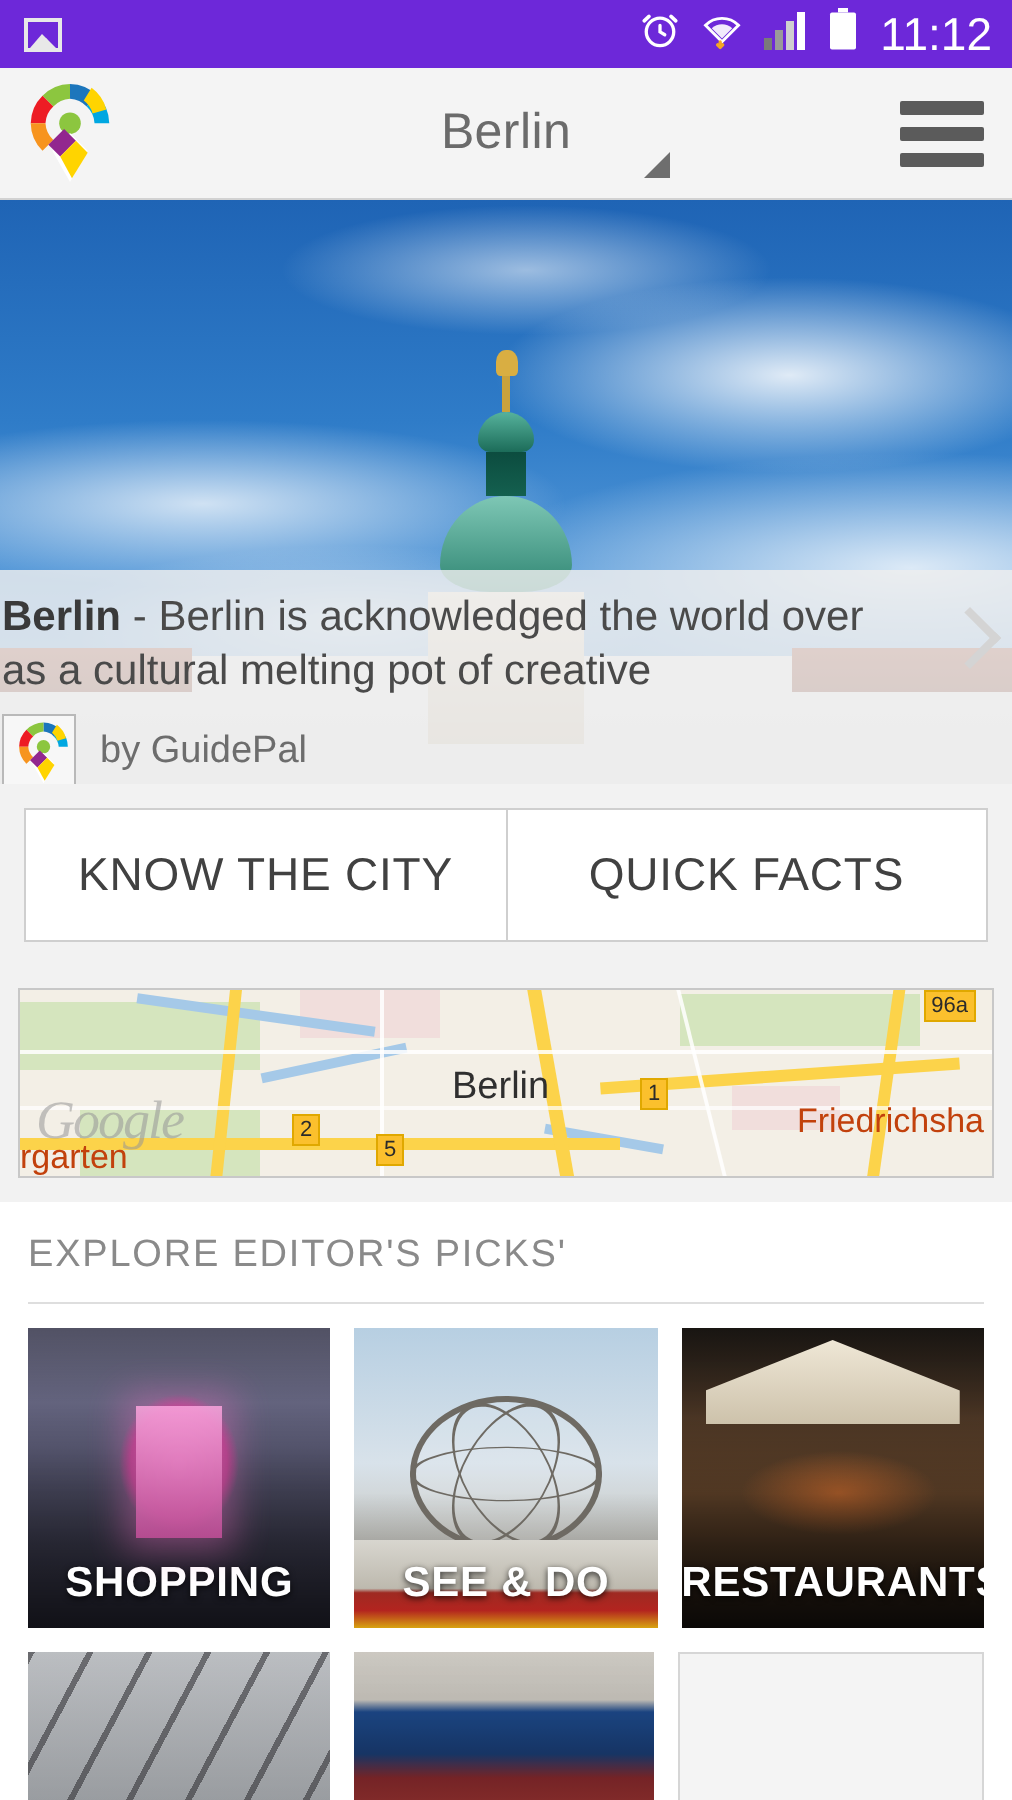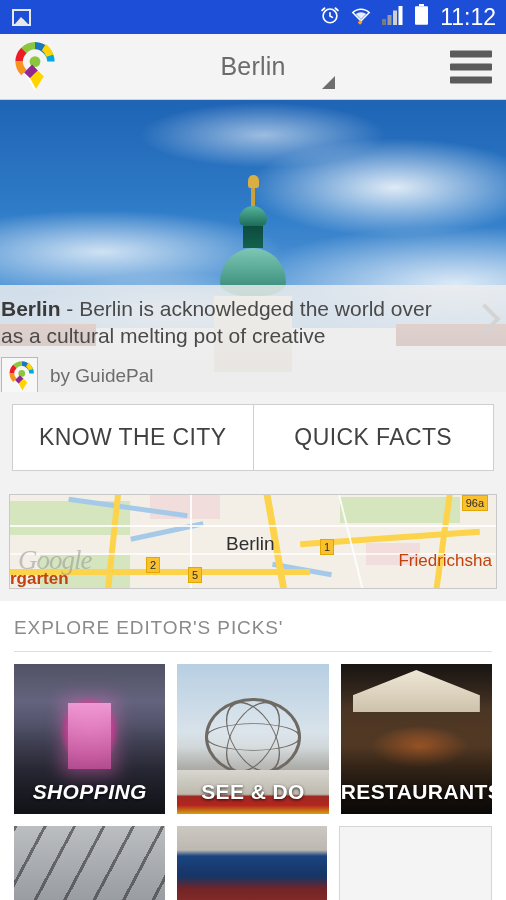--- a/index.html
+++ b/index.html
@@ -6,21 +6,21 @@
   html, body {
     width: 506px; height: 900px;
     font-family: "Liberation Sans", sans-serif;
     background: #f2f2f2;
     overflow: hidden;
   }
   .phone { position: relative; width: 506px; height: 900px; background: #f2f2f2; }
 
   
   .status-bar {
-    height: 34px; background: #1d4ed8; color: #fff;
+    height: 34px; background: #6d28d9; color: #fff;
     display: flex; align-items: center; padding: 0 10px 0 12px;
   }
   .status-left { display: flex; align-items: center; gap: 8px; }
   .status-right { margin-left: auto; display: flex; align-items: center; gap: 9px; }
   .sb-time { font-size: 23px; color: #fff; letter-spacing: 0px; padding-left: 2px; font-weight: 400; }
   .icon-img-frame {
     width: 19px; height: 17px; border: 2px solid #e8e8e8; position: relative; overflow: hidden;
   }
   .icon-img-frame::after {
     content: ""; position: absolute; left: 1px; bottom: 0; width: 0; height: 0;
@@ -170,21 +170,20 @@
   .card-label {
     position: absolute; left: 0; right: 0; bottom: 10px; text-align: center;
     color: #fff; font-size: 21px; font-weight: bold; letter-spacing: .4px;
     text-shadow: 0 1px 3px rgba(0,0,0,.8);
   }
   .card.shopping {
     background:
       linear-gradient(180deg, rgba(0,0,0,.25) 0%, rgba(0,0,0,0) 25%, rgba(0,0,0,.55) 100%),
       radial-gradient(ellipse 40px 46px at 50% 45%, #f06cc4, #b03a86 60%, transparent 75%),
       linear-gradient(#6d6d86 0%, #5d5d78 40%, #3a3a4c 72%, #262633 100%);
-    font-style: italic;
   }
   .card.shopping::after {
     content: ""; position: absolute; left: 36%; top: 26%; width: 28%; height: 44%;
     background: linear-gradient(#f9a2dc, #c4509a); opacity: .9;
     box-shadow: 0 0 18px 6px rgba(240,110,196,.45);
   }
   .card.seedo {
     background:
       linear-gradient(180deg, rgba(0,0,0,0) 55%, rgba(0,0,0,.45) 100%),
       linear-gradient(#b7cfe2 0%, #d8e2ea 45%, #c9c9c4 70%, #8f8f88 100%);
@@ -360,21 +359,21 @@
         <div class="road-y" style="left:290px;top:40px;width:180px;height:6px;transform:rotate(-4deg);"></div>
         <div class="road-y" style="left:430px;top:0;width:6px;height:95px;transform:skewX(-8deg);"></div>
         <div class="road-w" style="left:0;top:30px;width:506px;height:2px;opacity:.85;"></div>
         <div class="road-w" style="left:180px;top:0;width:2px;height:95px;opacity:.85;"></div>
         <div class="road-w" style="left:340px;top:0;width:2px;height:95px;opacity:.85;transform:skewX(14deg);"></div>
         <div class="road-w" style="left:0;top:58px;width:506px;height:2px;opacity:.7;"></div>
       </div>
       <div class="gwatermark">Google</div>
       <div class="map-label big" style="left:216px;top:38px;">Berlin</div>
       <div class="map-label" style="right:4px;top:56px;font-size:17px;">Friedrichsha</div>
-      <div class="map-label" style="left:0;top:74px;font-size:17px;font-weight:bold;">rgarten</div>
+      <div class="map-label" style="left:0;top:74px;font-size:17px;">rgarten</div>
       <div class="shield" style="right:8px;top:0;">96a</div>
       <div class="shield" style="left:310px;top:44px;">1</div>
       <div class="shield" style="left:136px;top:62px;">2</div>
       <div class="shield" style="left:178px;top:72px;">5</div>
     </div>
   </div>
 
   <div class="explore">
     <div class="explore-title">EXPLORE EDITOR'S PICKS'</div>
     <div class="explore-rule"></div>

